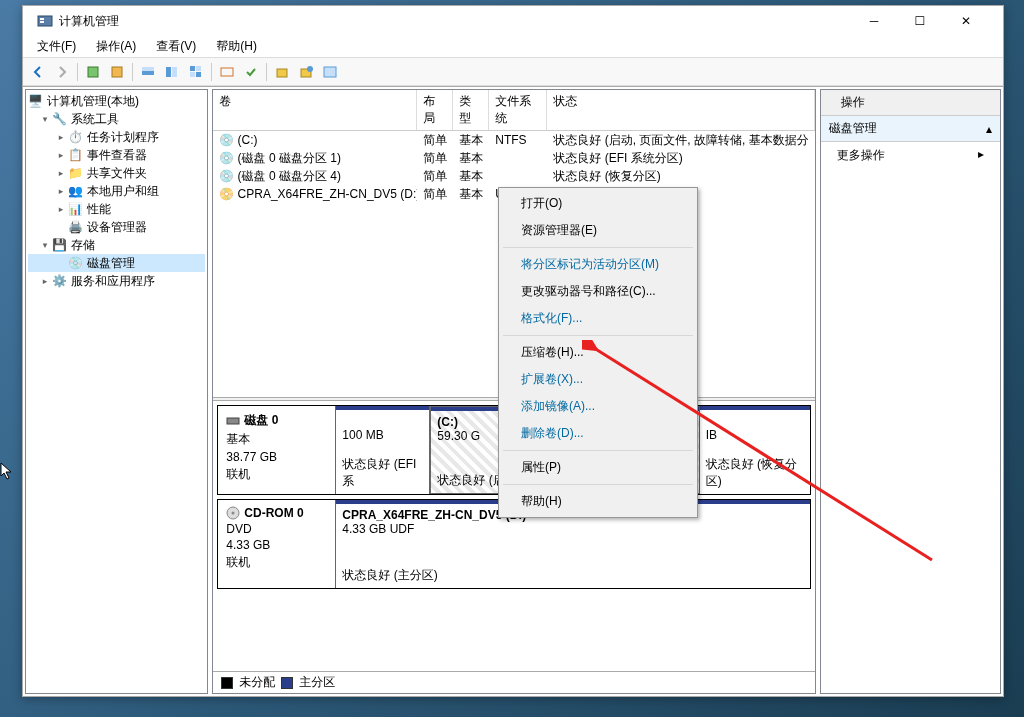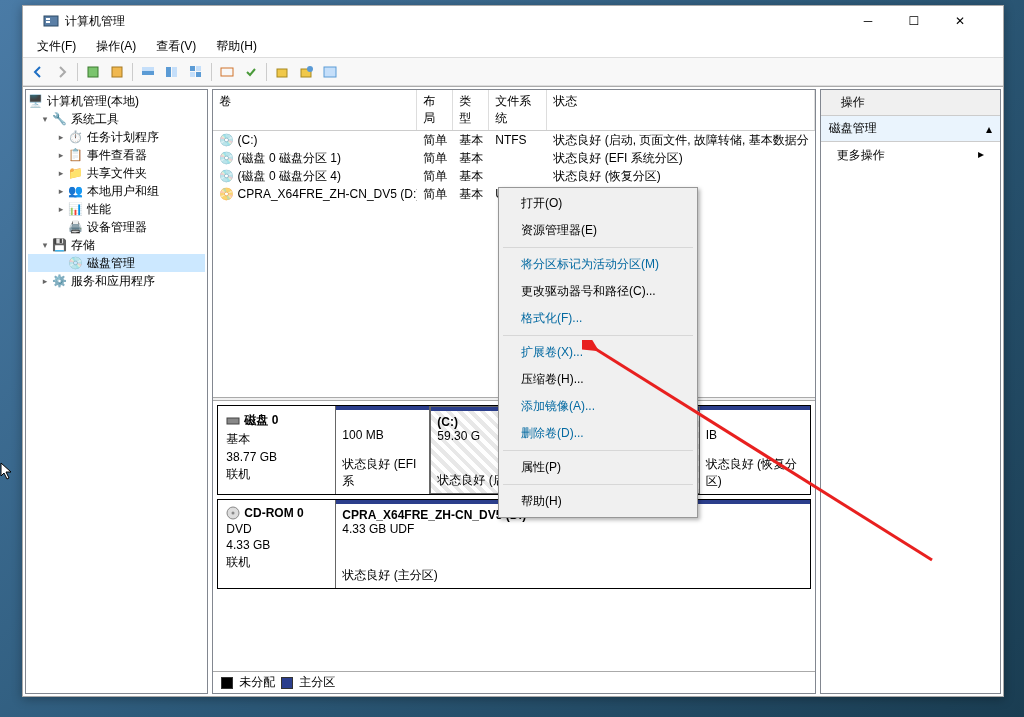--- a/index.html
+++ b/index.html
@@ -1,18 +1,18 @@
 <!DOCTYPE html>
 <html><head>
 <meta charset="utf-8">
 <style>
 * { margin: 0; padding: 0; box-sizing: border-box; font-family: "Microsoft YaHei", "Segoe UI", sans-serif; font-size: 12px; }
 body { background: linear-gradient(135deg, #4a7ba6 0%, #2d5a7a 50%, #1a3d52 100%); width: 1024px; height: 717px; overflow: hidden; position: relative; }
 .window { position: absolute; left: 22px; top: 5px; width: 982px; height: 692px; background: #fff; border: 1px solid #aaa; box-shadow: 0 2px 10px rgba(0,0,0,0.3); display: flex; flex-direction: column; }
-.titlebar { height: 30px; display: flex; align-items: center; padding: 0 20px; }
+.titlebar { height: 30px; display: flex; align-items: center; padding: 0 14px; }
 .titlebar-icon { width: 16px; height: 16px; margin-right: 6px; }
 .titlebar-text { flex: 1; font-size: 12px; }
 .titlebar-controls { display: flex; }
 .titlebar-btn { width: 46px; height: 30px; display: flex; align-items: center; justify-content: center; cursor: pointer; }
 .menubar { height: 22px; display: flex; align-items: center; padding: 0 6px; gap: 4px; border-bottom: 1px solid #ddd; }
 .menu-item { padding: 2px 8px; cursor: pointer; }
 .toolbar { height: 28px; display: flex; align-items: center; padding: 0 4px; gap: 2px; border-bottom: 1px solid #ddd; background: #f8f8f8; }
 .toolbar-btn { width: 22px; height: 22px; display: flex; align-items: center; justify-content: center; cursor: pointer; border: 1px solid transparent; }
 .toolbar-sep { width: 1px; height: 18px; background: #ccc; margin: 0 2px; }
 .content { flex: 1; display: flex; border-top: 1px solid #aaa; overflow: hidden; }
@@ -328,22 +328,22 @@
 </div>
 
 <div class="context-menu">
   <div class="ctx-item">打开(O)</div>
   <div class="ctx-item">资源管理器(E)</div>
   <div class="ctx-sep"></div>
   <div class="ctx-item disabled">将分区标记为活动分区(M)</div>
   <div class="ctx-item">更改驱动器号和路径(C)...</div>
   <div class="ctx-item disabled">格式化(F)...</div>
   <div class="ctx-sep"></div>
+  <div class="ctx-item">压缩卷(H)...</div>
   <div class="ctx-item disabled">扩展卷(X)...</div>
-  <div class="ctx-item">压缩卷(H)...</div>
   <div class="ctx-item disabled">添加镜像(A)...</div>
   <div class="ctx-item disabled">删除卷(D)...</div>
   <div class="ctx-sep"></div>
   <div class="ctx-item">属性(P)</div>
   <div class="ctx-sep"></div>
   <div class="ctx-item">帮助(H)</div>
 </div>
 
 <svg class="arrow-annotation" width="360" height="230">
   <defs>

